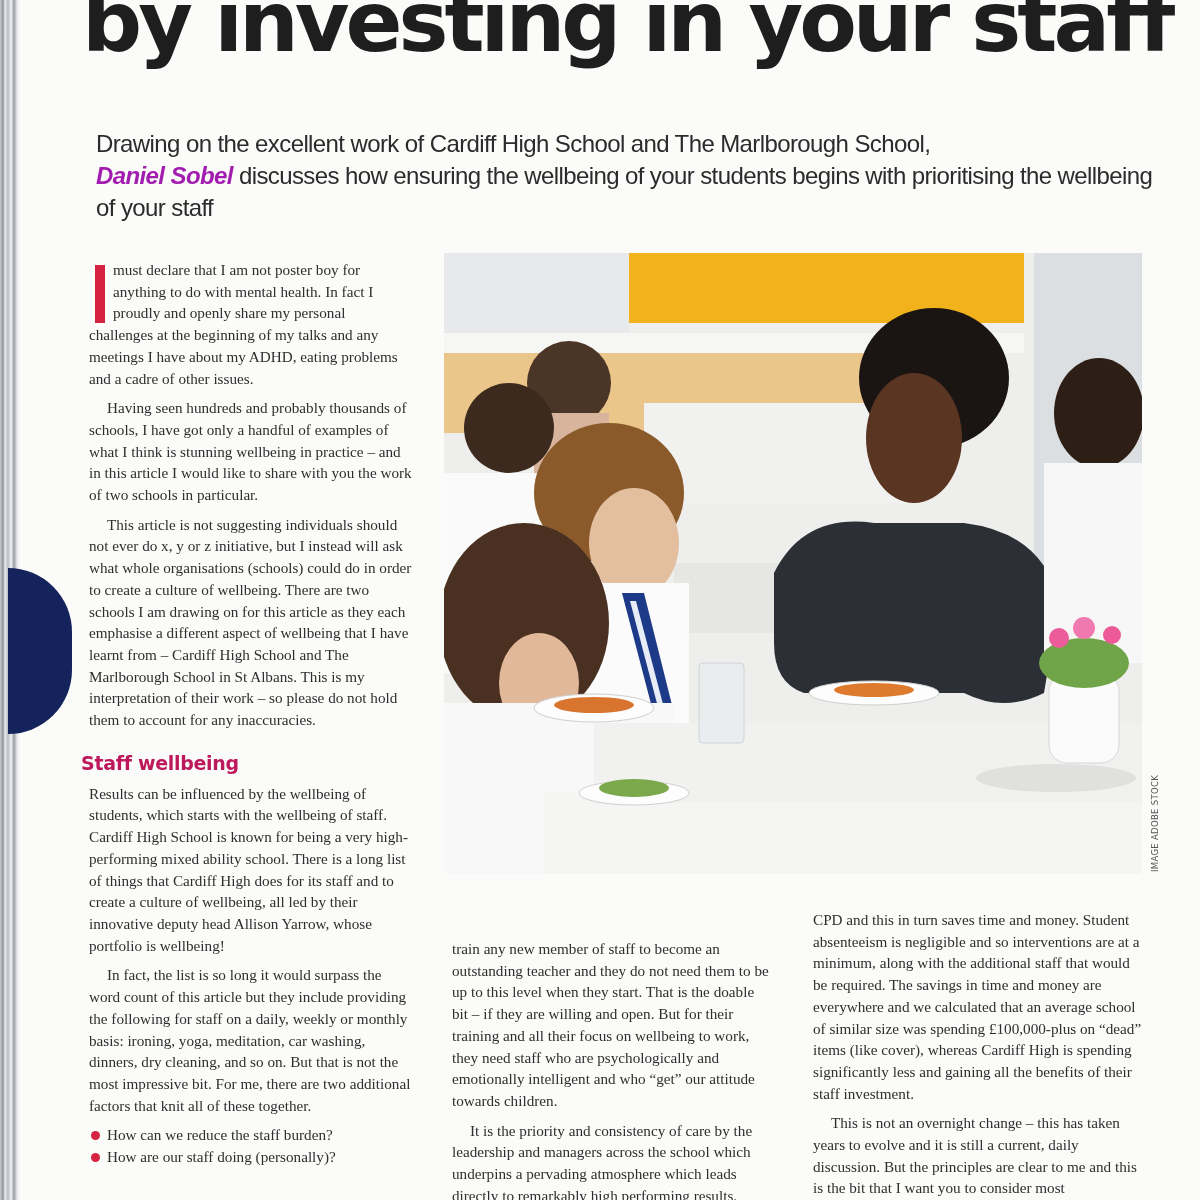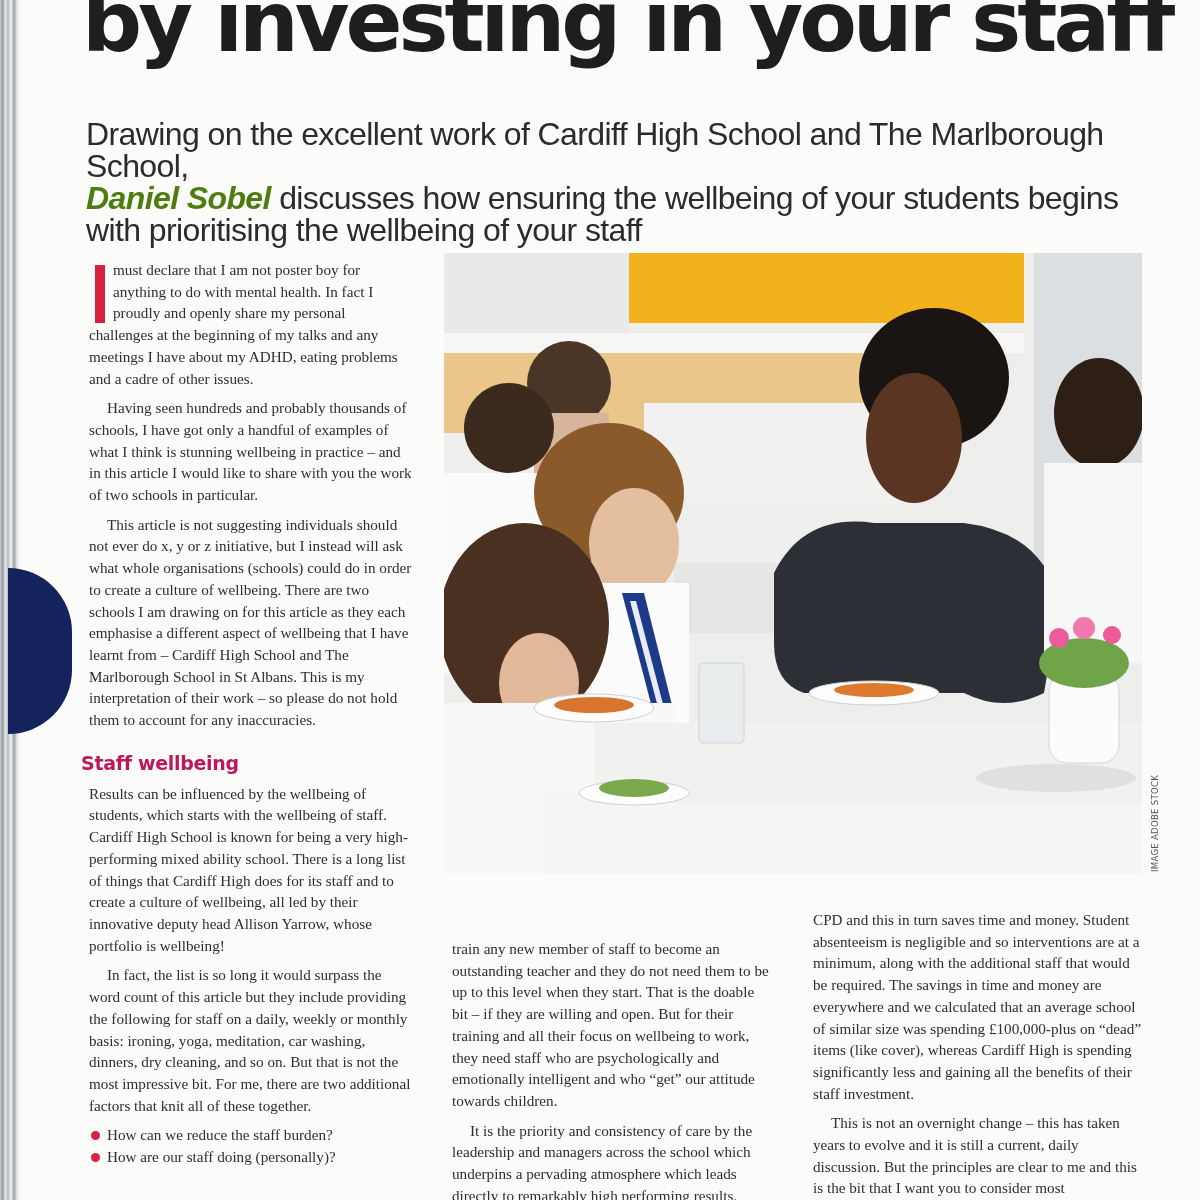--- a/index.html
+++ b/index.html
@@ -1,21 +1,21 @@
 <!DOCTYPE html>
 <html><head>
 <meta charset="utf-8">
 <style>
   html,body{margin:0;padding:0;}
   body{width:1200px;height:1200px;overflow:hidden;background:#fbfbf9;position:relative;font-family:"DejaVu Serif",serif;color:#2a2a2a;}
   .spine{position:absolute;left:0;top:0;width:20px;height:1200px;background:linear-gradient(90deg,#c9ccd0 0px,#8e949b 3px,#e9ebee 5px,#b7bcc2 8px,#f2f3f4 11px,#9aa0a7 14px,#e6e8ea 17px,#fbfbf9 20px);}
   .tab-marker{position:absolute;left:8px;top:568px;width:64px;height:166px;background:#14235c;border-radius:0 90px 90px 0;}
   .headline{position:absolute;left:82px;top:-28px;margin:0;font-family:"DejaVu Sans",sans-serif;font-weight:bold;font-size:84px;letter-spacing:-4px;color:#1e1e1e;line-height:1.2;white-space:nowrap;}
-  .standfirst{position:absolute;left:82px;top:114px;width:1060px;margin:4px;font-family:"Liberation Sans",sans-serif;font-size:32px;line-height:32px;color:#2b2b2b;letter-spacing:-0.6px;}
-  .standfirst .author{font-weight:bold;font-style:italic;color:#4d7c0f;}
+  .standfirst{position:absolute;left:82px;top:114px;width:1060px;margin:14px;font-family:"Liberation Sans",sans-serif;font-size:24px;line-height:32px;color:#2b2b2b;letter-spacing:-0.6px;}
+  .standfirst .author{font-weight:bold;font-style:italic;color:#a21caf;}
   .col{position:absolute;font-family:"Liberation Serif",serif;font-size:15.2px;line-height:21.7px;color:#2e2e2e;}
   .col p{margin:8px;text-indent:18px;}
   .col p.noindent{text-indent:0;}
   .col1{left:81px;top:251px;width:340px;}
   .col2{left:444px;top:930px;width:336px;}
   .col3{left:805px;top:901px;width:345px;}
   .dropcap{float:left;width:10px;height:58px;background:#d62342;margin:6px 8px 0 6px;}
   .subhead{font-family:"DejaVu Sans",sans-serif;font-weight:bold;font-size:19px;color:#be185d;margin:20px 0 0 0;line-height:24px;letter-spacing:-0.3px;}
   .bullets{list-style:none;margin:8px;padding:0;}
   .bullets li{position:relative;padding-left:18px;}

